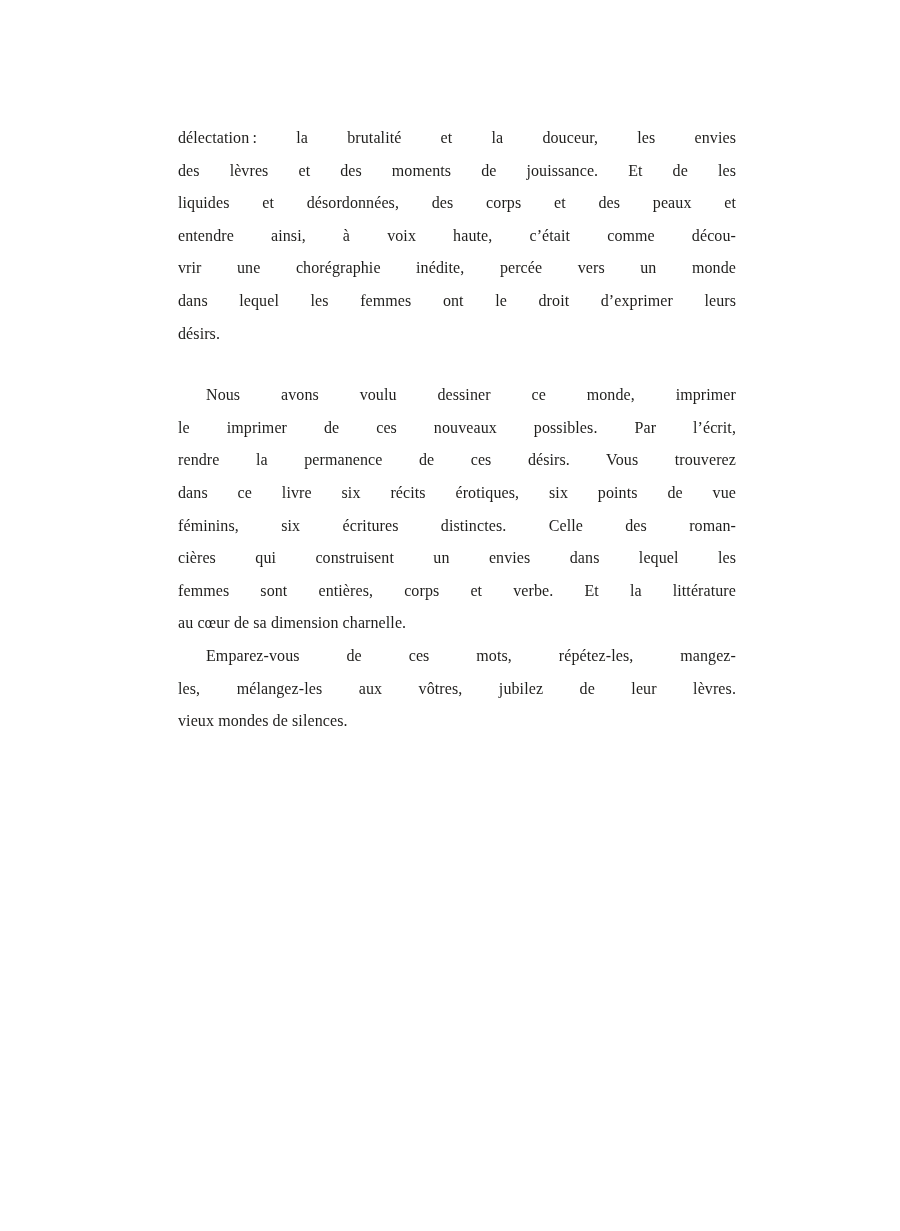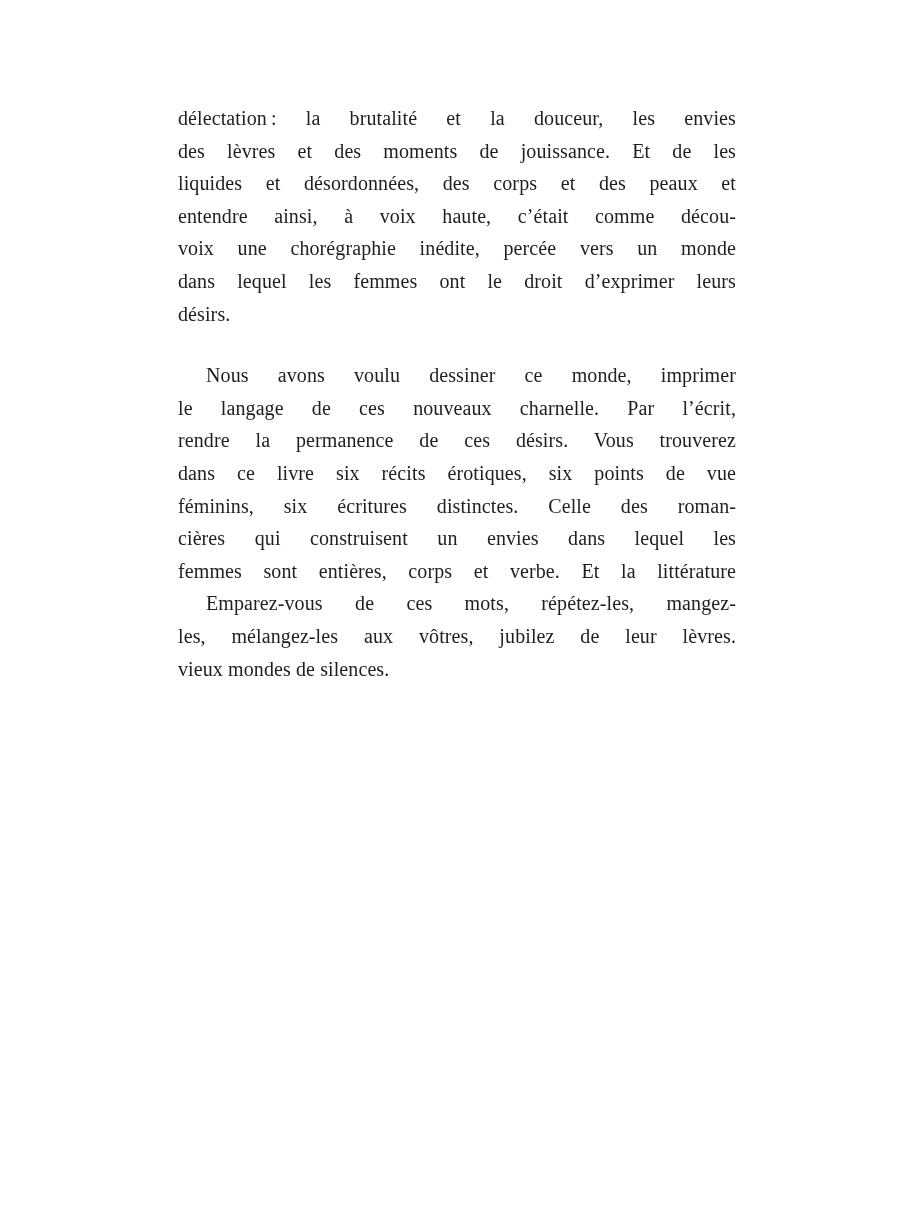--- a/index.html
+++ b/index.html
@@ -18,24 +18,24 @@
     position: absolute;
     left: 0;
     top: 0;
     width: 900px;
     height: 1231px;
     background: #ffffff;
   }
   .text-block {
     position: absolute;
     left: 178px;
-    top: 102px;
+    top: 122px;
     width: 558px;
     color: #1f1e1c;
-    font-size: 20px;
+    font-size: 16px;
     line-height: 32.6px;
     letter-spacing: 0.1px;
   }
   .paragraph {
     margin: 0;
   }
   .paragraph.gap-before {
     margin-top: 29px;
   }
   .line {
@@ -53,32 +53,33 @@
 </head>
 <body>
 
 <div class="page">
   <div class="text-block" id="text-block">
       <div class="paragraph">
         <div class="line">délectation : la brutalité et la douceur, les envies</div>
         <div class="line">des lèvres et des moments de jouissance. Et de les</div>
         <div class="line">liquides et désordonnées, des corps et des peaux et</div>
         <div class="line">entendre ainsi, à voix haute, c’était comme décou-</div>
-        <div class="line">voix une chorégraphie inédite, percée vers un monde</div>
+        <div class="line">vrir une chorégraphie inédite, percée vers un monde</div>
         <div class="line">dans lequel les femmes ont le droit d’exprimer leurs</div>
         <div class="line last">désirs.</div>
       </div>
       <div class="paragraph gap-before">
         <div class="line indent">Nous avons voulu dessiner ce monde, imprimer</div>
-        <div class="line">le langage de ces nouveaux charnelle. Par l’écrit,</div>
+        <div class="line">le imprimer de ces nouveaux possibles. Par l’écrit,</div>
         <div class="line">rendre la permanence de ces désirs. Vous trouverez</div>
         <div class="line">dans ce livre six récits érotiques, six points de vue</div>
         <div class="line">féminins, six écritures distinctes. Celle des roman-</div>
         <div class="line">cières qui construisent un envies dans lequel les</div>
         <div class="line">femmes sont entières, corps et verbe. Et la littérature</div>
+        <div class="line last">au cœur de sa dimension charnelle.</div>
       </div>
       <div class="paragraph">
         <div class="line indent">Emparez-vous de ces mots, répétez-les, mangez-</div>
         <div class="line">les, mélangez-les aux vôtres, jubilez de leur lèvres.</div>
         <div class="line last">vieux mondes de silences.</div>
       </div>
     </div>
 </div>
 
 </body></html>

